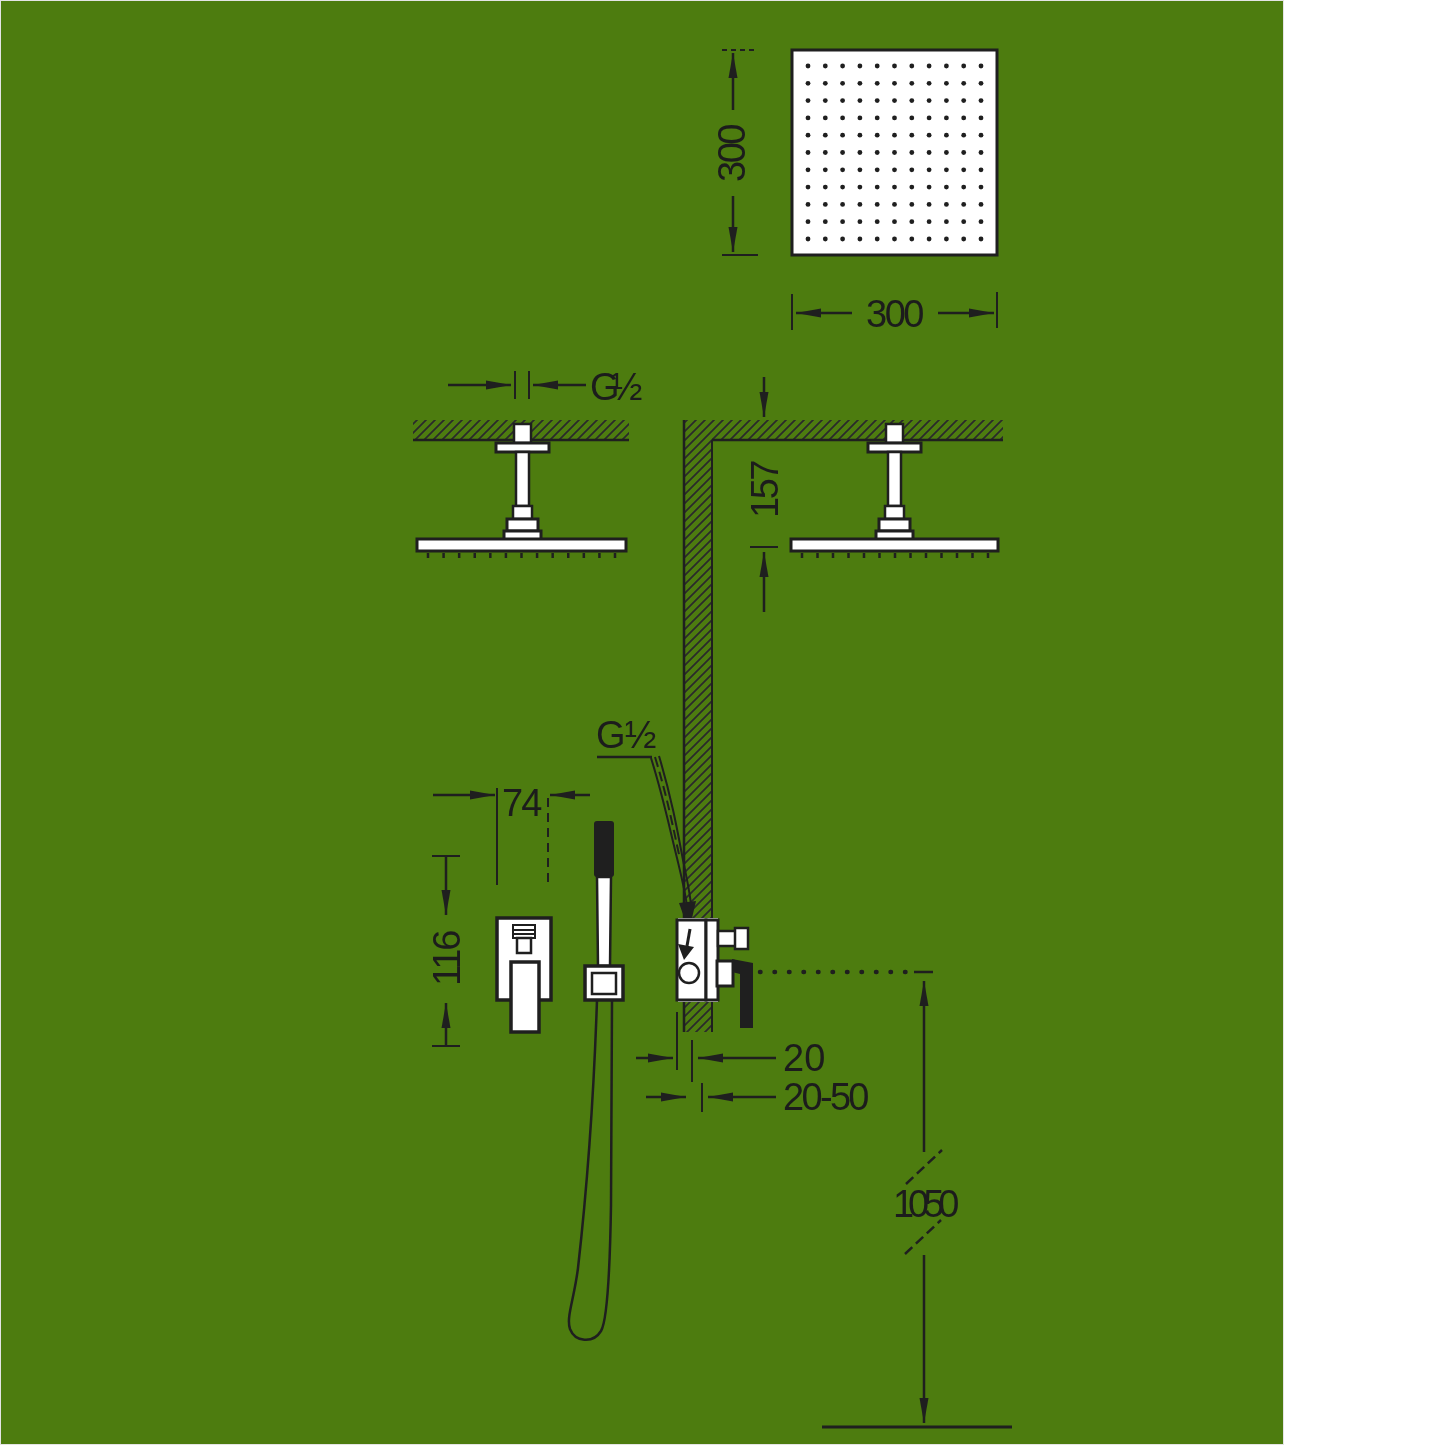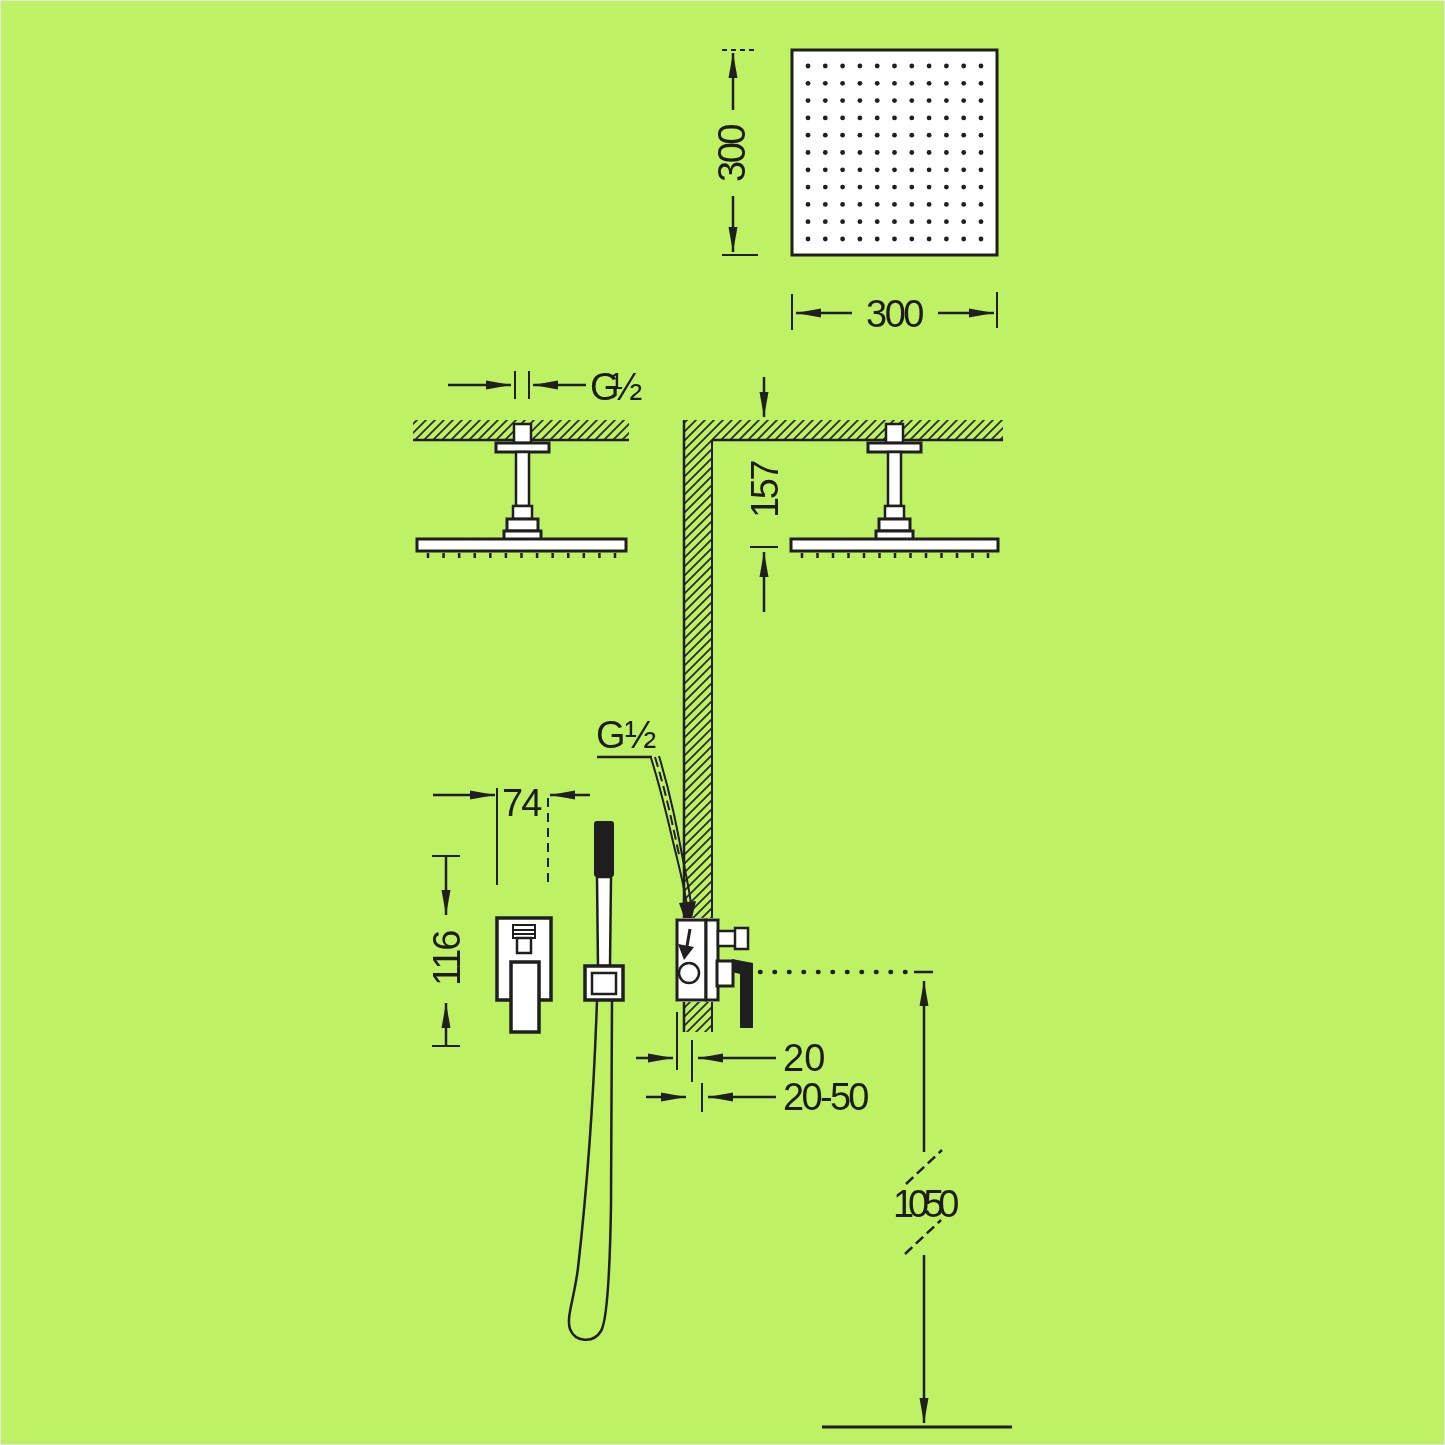--- a/index.html
+++ b/index.html
@@ -1,17 +1,17 @@
 <!DOCTYPE html>
 <html><head>
 <meta charset="utf-8">
 <style>
   html,body{margin:0;padding:0;background:#fff;}
   .canvas{
-    position:relative;width:1445px;height:1445px;background:#bef264;
+    position:relative;width:1284px;height:1445px;background:#4d7c0f;
     box-shadow:inset 0 0 0 1px #e4e4e4;
     font-family:"Liberation Sans", sans-serif;
   }
   svg{position:absolute;left:0;top:0;}
   .ln{stroke:#1f1f1f;fill:none;}
   .s2{stroke-width:2;}
   .s25{stroke-width:2.5;}
   .s3{stroke-width:3;}
   .s35{stroke-width:3.5;}
   .wf{fill:#ffffff;stroke:#1f1f1f;}

